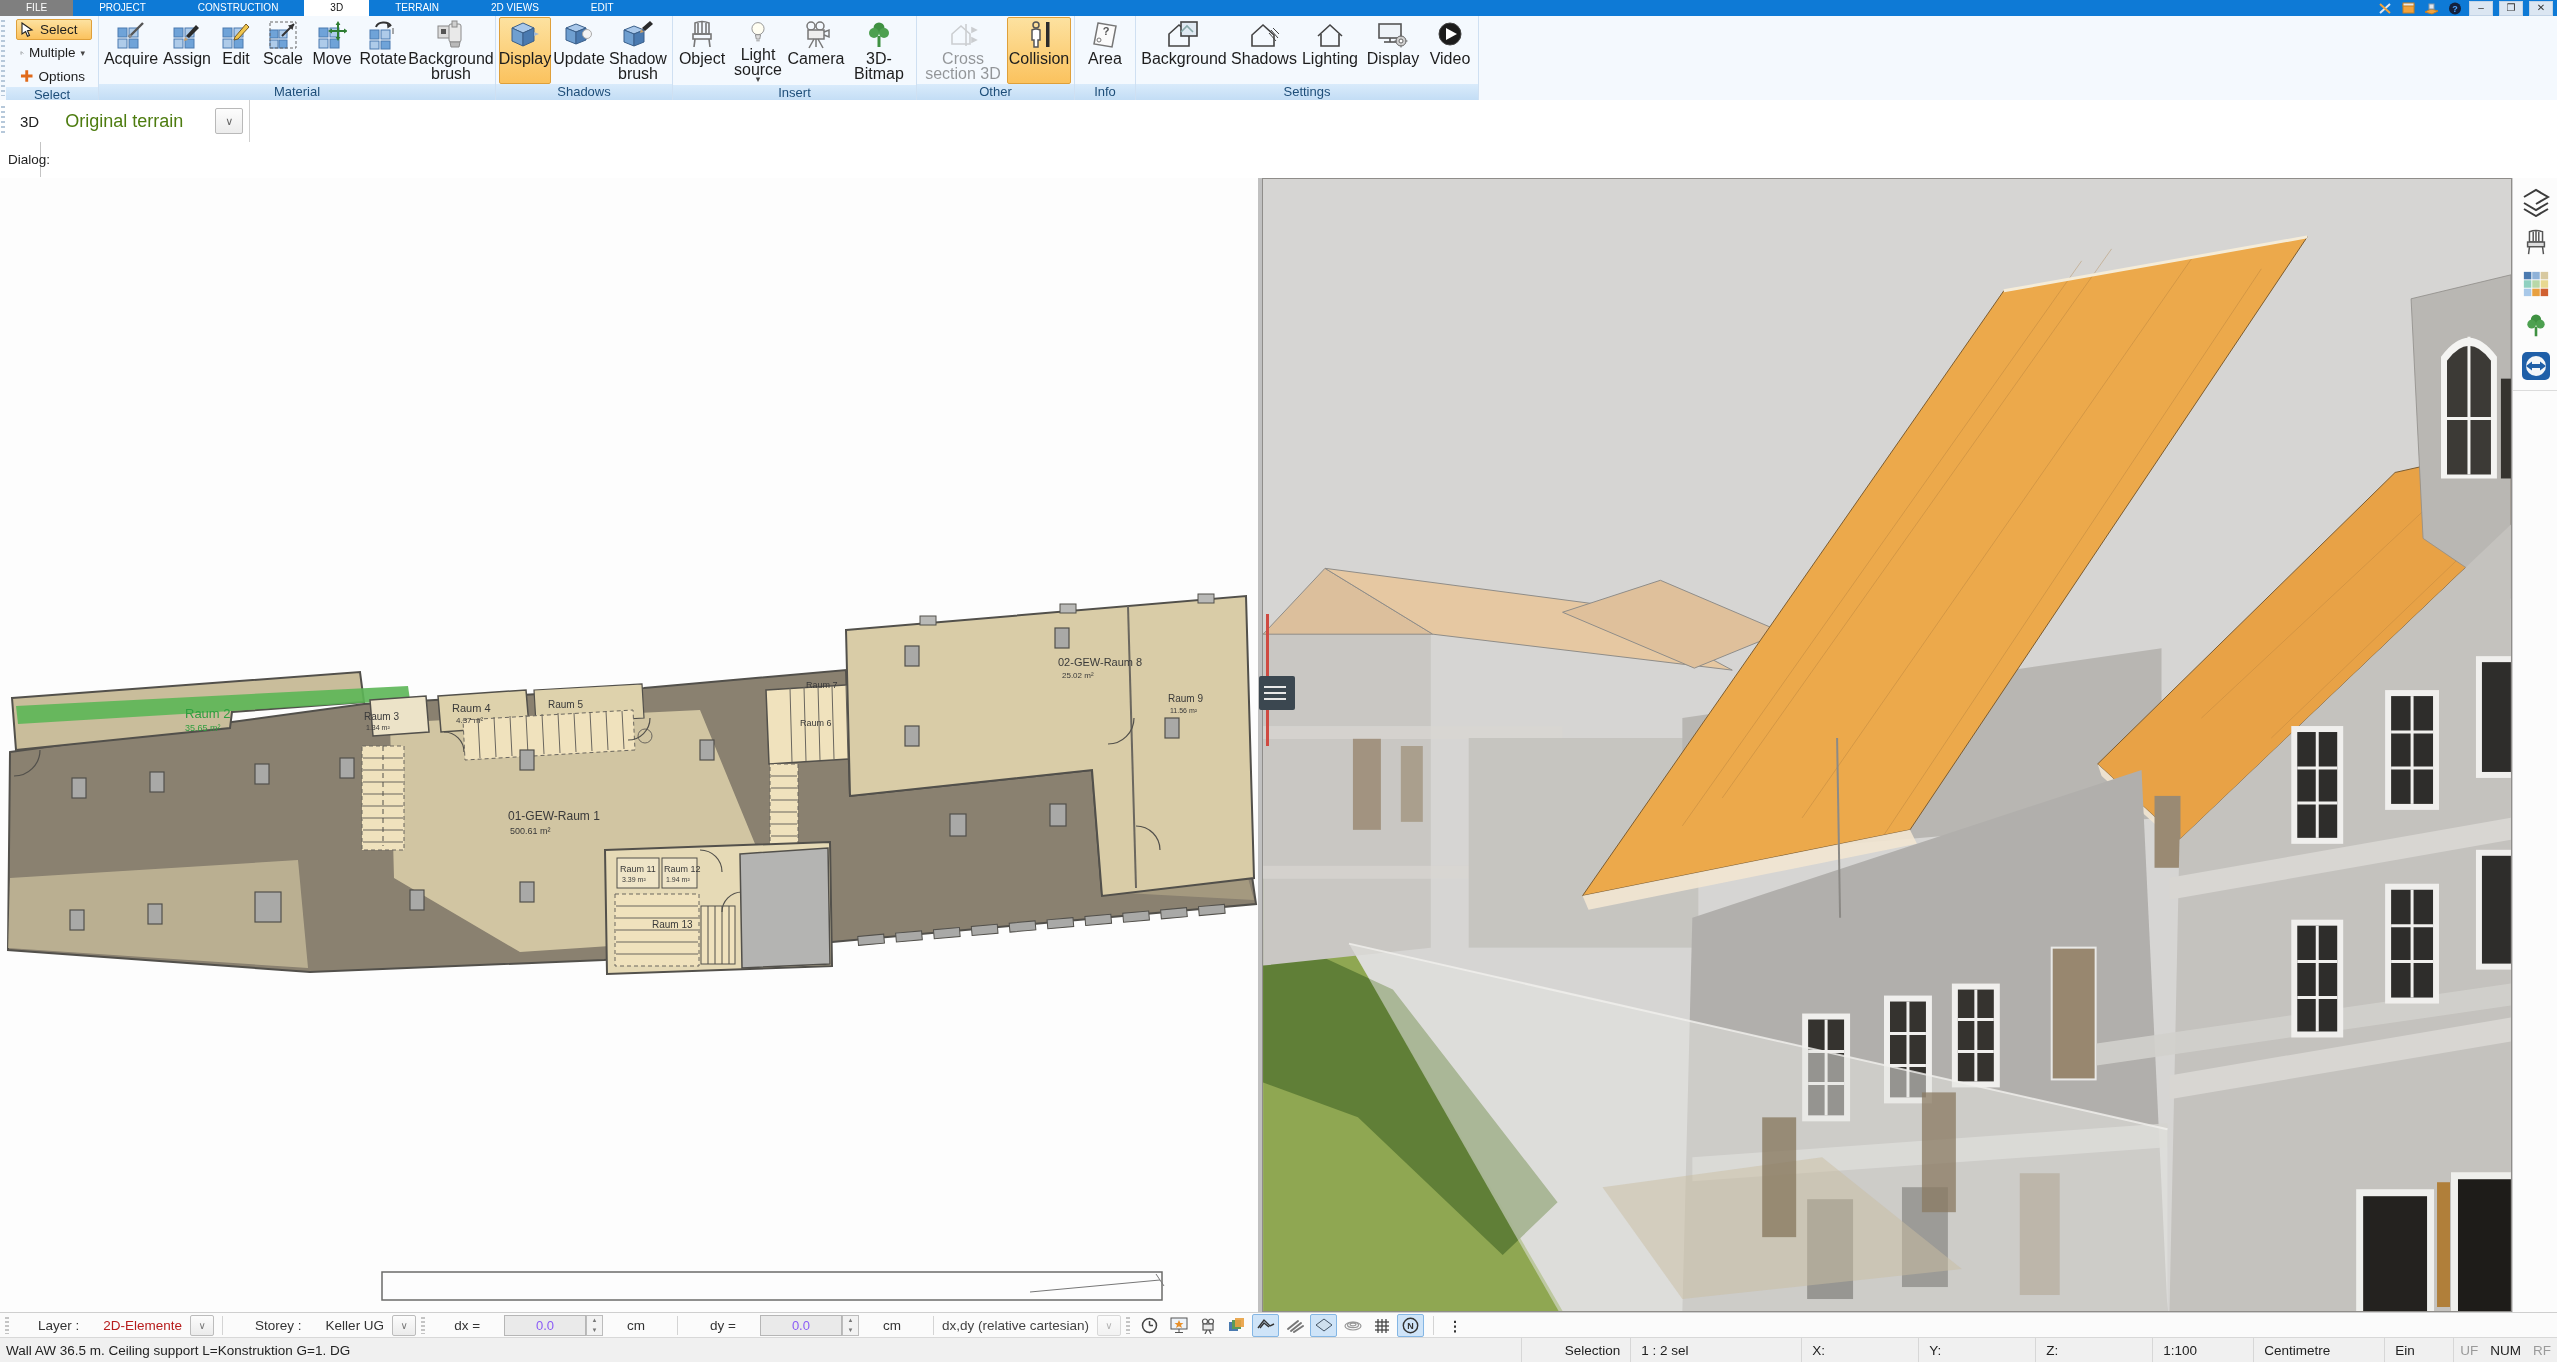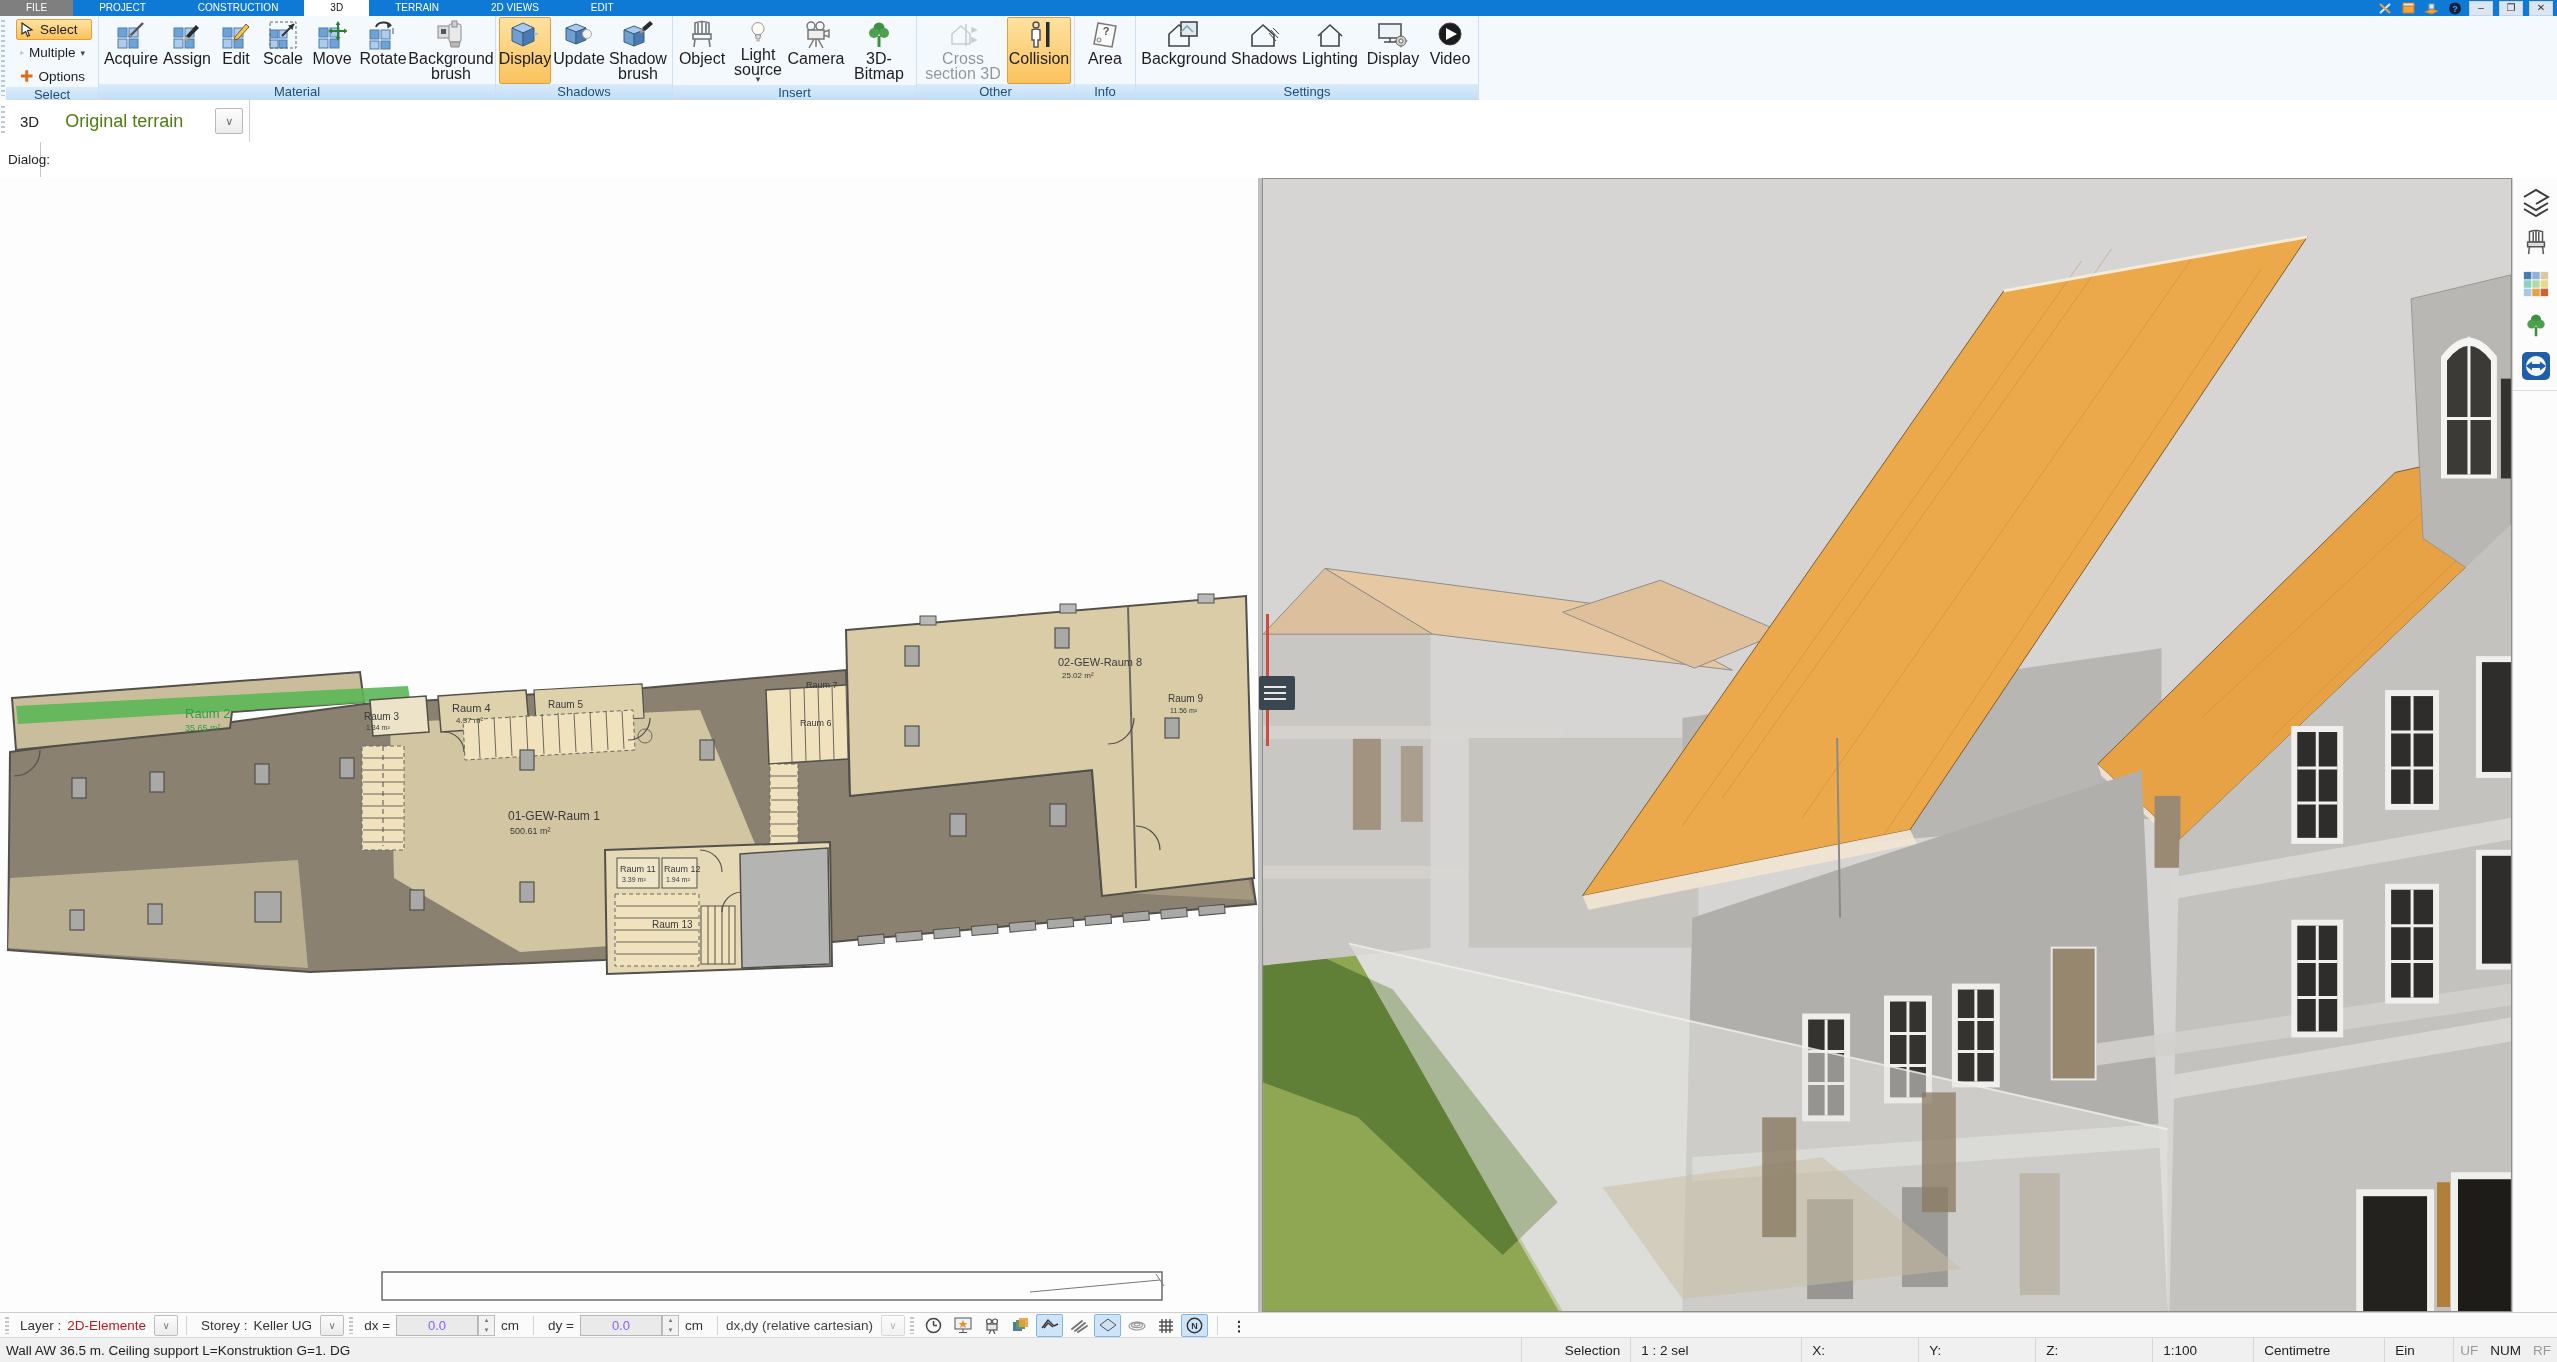--- a/index.html
+++ b/index.html
@@ -46,21 +46,21 @@
   .rightstrip{position:absolute;left:2512px;top:0;width:45px;height:1134px;background:#fcfcfc;border-left:1px solid #d0d0d0;}
   .rs-ico{width:34px;height:34px;margin:7px auto 7px auto;display:flex;align-items:center;justify-content:center;}
   .rs-sep{width:100%;height:1px;background:#dcdcdc;margin-top:6px;}
   .redline{position:absolute;left:1266px;top:436px;width:3px;height:132px;background:#cf4a41;}
   .hamb{position:absolute;left:1259px;top:498px;width:36px;height:34px;background:#3b4750;border-radius:2px;display:flex;flex-direction:column;justify-content:center;gap:4px;padding-left:5px;box-sizing:border-box;}
   .hamb i{display:block;width:22px;height:2px;background:#e8e8e8;}
 
   
   .btoolbar{position:absolute;left:0;top:1312px;width:2557px;height:25px;background:#fbfbfb;border-top:1px solid #cfcfcf;display:flex;align-items:center;font-size:13.5px;color:#333;}
   .bt-grip{width:4px;height:17px;background-image:repeating-linear-gradient(to bottom,#c4c4c4 0 2px,transparent 2px 4px);margin:0 5px;}
-  .bt-lab{margin:0 6px;white-space:nowrap;}
+  .bt-lab{margin:0 24px;white-space:nowrap;}
   .bt-val{white-space:nowrap;}
   .red{color:#b71c1c;}
   .bt-dd{width:22px;height:19px;border:1px solid #bcbcbc;background:linear-gradient(#fcfcfc,#ebebeb);color:#777;font-size:10px;display:flex;align-items:center;justify-content:center;margin-left:8px;border-radius:2px;}
   .bt-sep{width:1px;height:19px;background:#d4d4d4;margin:0 8px;}
   .bt-input{width:76px;height:17px;background:#eaeaea;border:1px solid #b6b6b6;color:#8b5cf6;font-size:13px;text-align:center;font-family:"Liberation Sans",sans-serif;}
   .spin{display:flex;flex-direction:column;width:15px;height:19px;border:1px solid #bcbcbc;background:#f2f2f2;}
   .spin i{flex:1;font-style:normal;font-size:6px;line-height:8px;text-align:center;color:#777;}
   .bt-ico{width:25px;height:21px;border:1px solid transparent;border-radius:2px;display:flex;align-items:center;justify-content:center;margin:0 1px;}
   .bt-ico.on{background:#cfe4f8;border-color:#84b6e4;}
   .more{font-size:14px;font-weight:bold;color:#333;margin-left:6px;}

